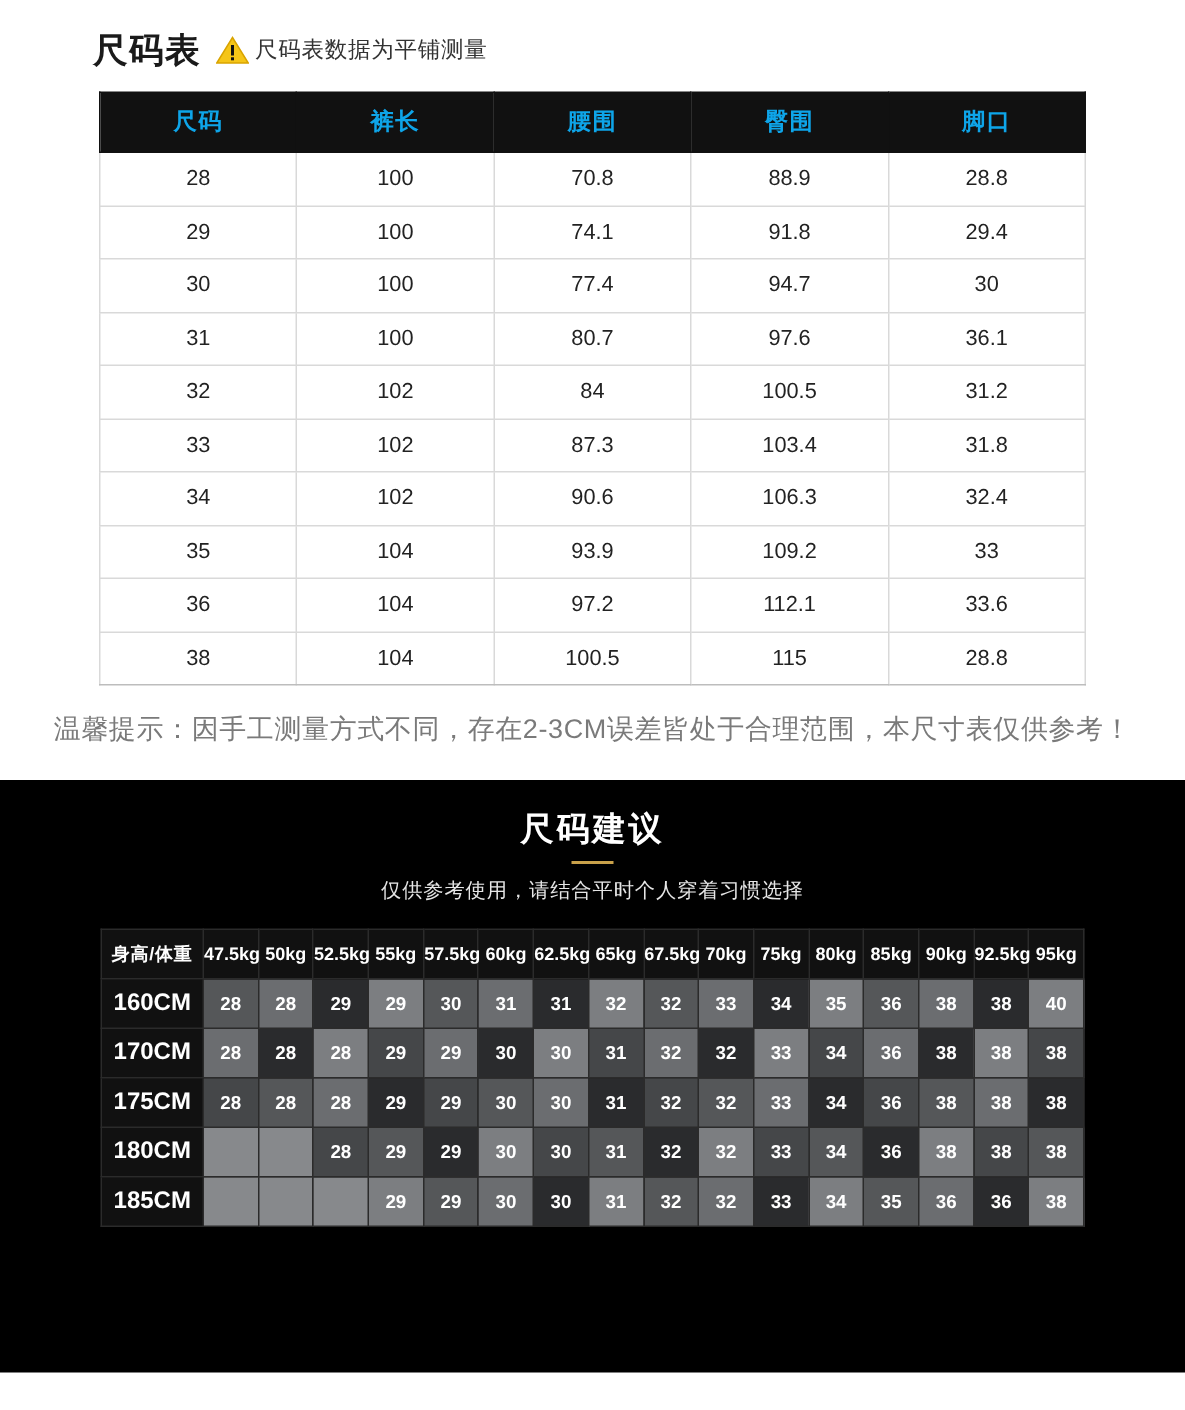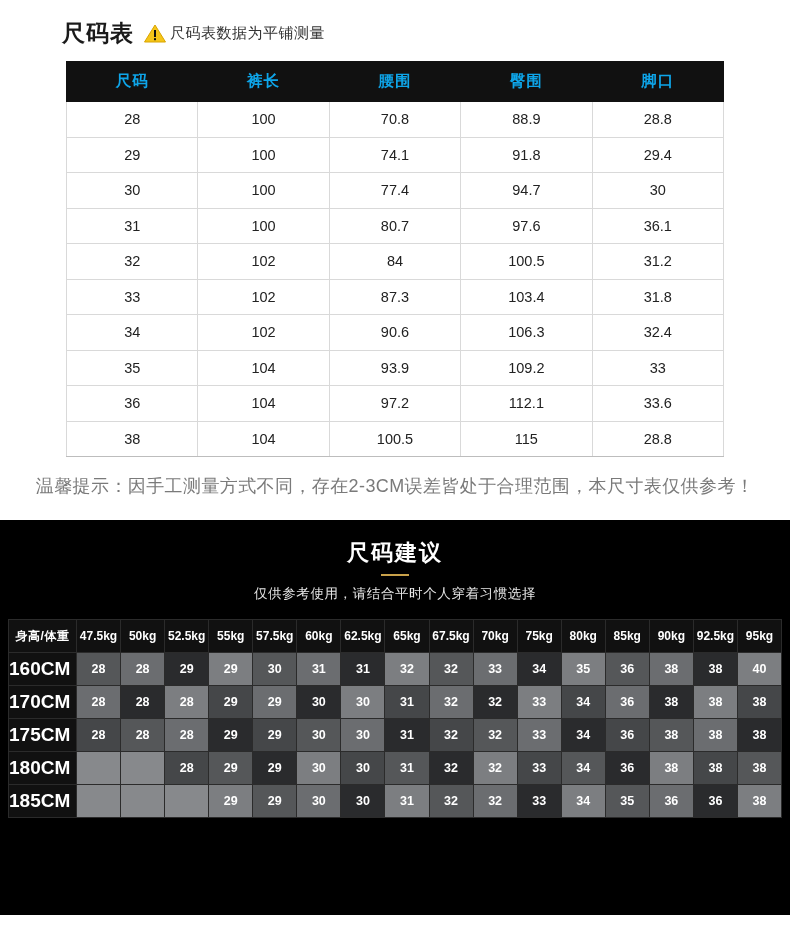--- a/index.html
+++ b/index.html
@@ -99,21 +99,21 @@
     font-size: 13.5px;
     margin-top: 9px;
     letter-spacing: 0.6px;
   }
 
   .grid-wrap {
     margin-top: 16px;
     padding: 0 8px;
   }
   table.rec-table {
-    width: 774px;
+    width: 656px;
     border-collapse: collapse;
     table-layout: fixed;
     margin: 0 auto;
   }
   table.rec-table td, table.rec-table th {
     border: 1px solid #2b2b2b;
     text-align: center;
     font-size: 12.5px;
     color: #ffffff;
     height: 33px;
@@ -127,23 +127,23 @@
     letter-spacing: 0.5px;
   }
   table.rec-table th.wcol {
     background: #111;
     font-size: 12px;
     font-weight: bold;
     white-space: nowrap;
   }
   table.rec-table td.hcol {
     background: #111;
-    font-size: 19px;
-    font-weight: bold;
-    text-align: left;
+    font-size: 16px;
+    font-weight: bold;
+    text-align: center;
   }
   
   td.c-a { background: #555759; }
   td.c-b { background: #6b6d70; }
   td.c-c { background: #2a2b2d; }
   td.c-d { background: #7c7e81; }
   td.c-e { background: #454749; }
   td.c-blank { background: #87898c; }
   td.dimtext { color: #8d8f92; }
 </style>

